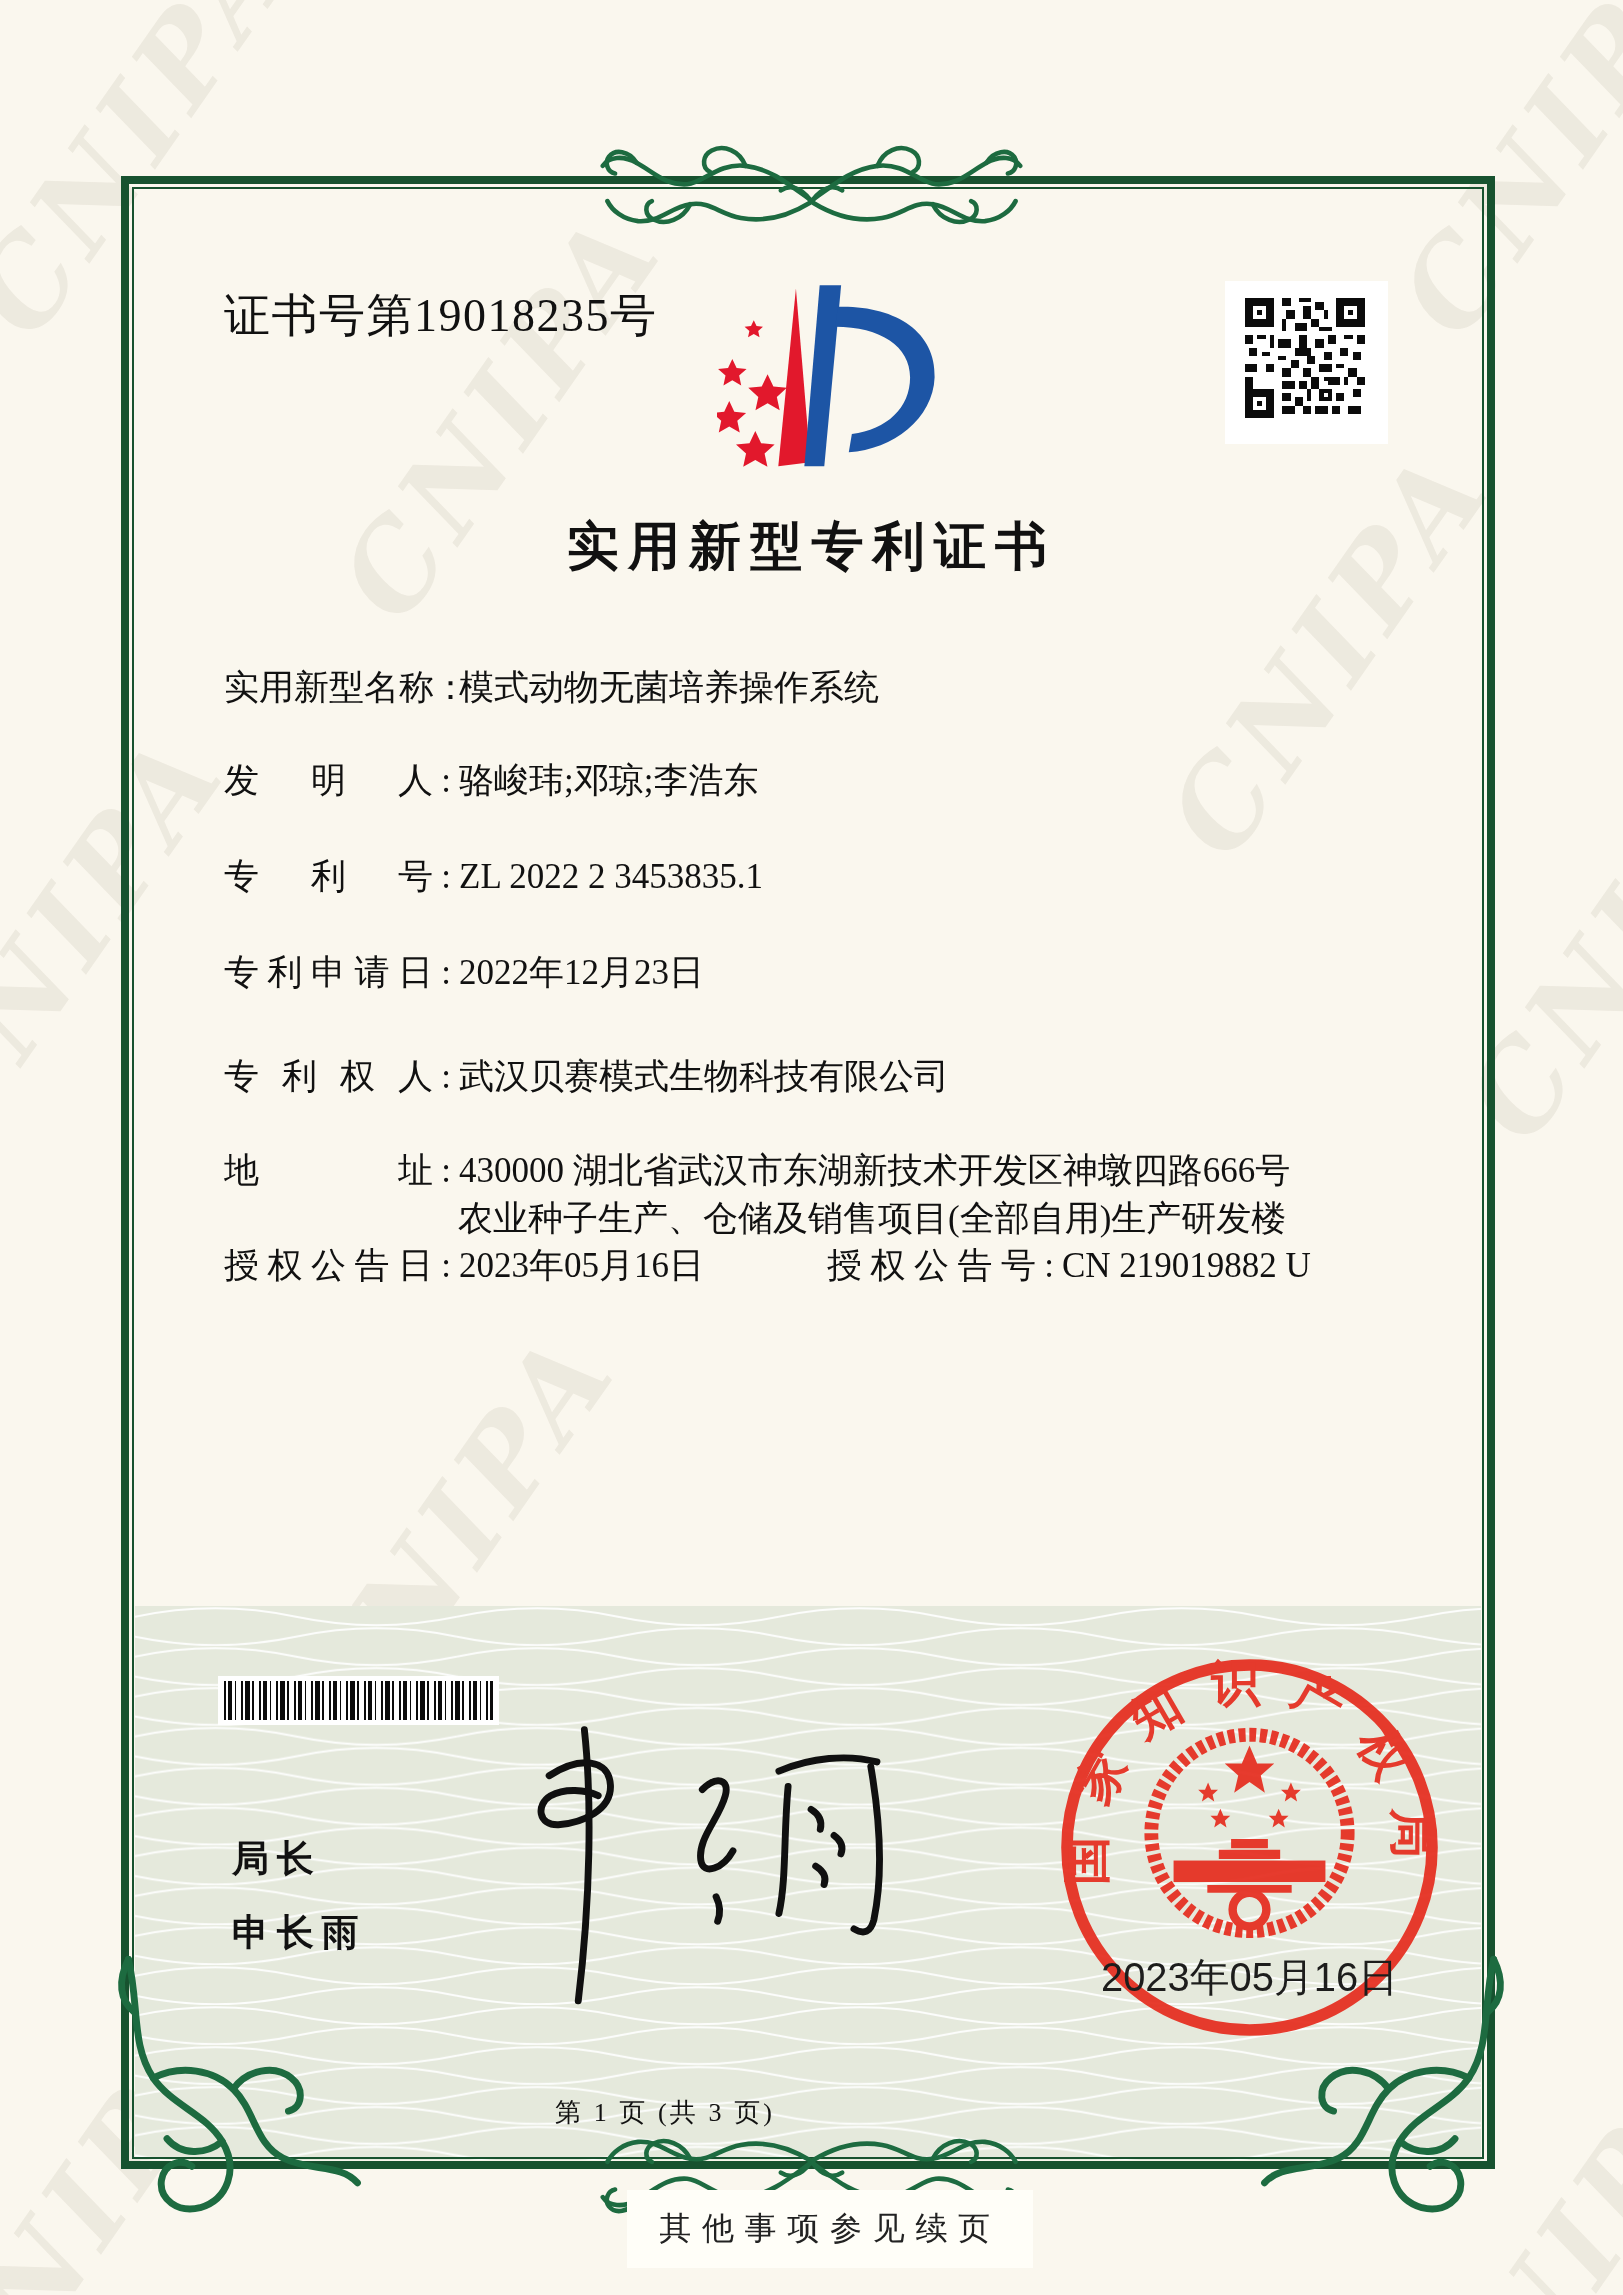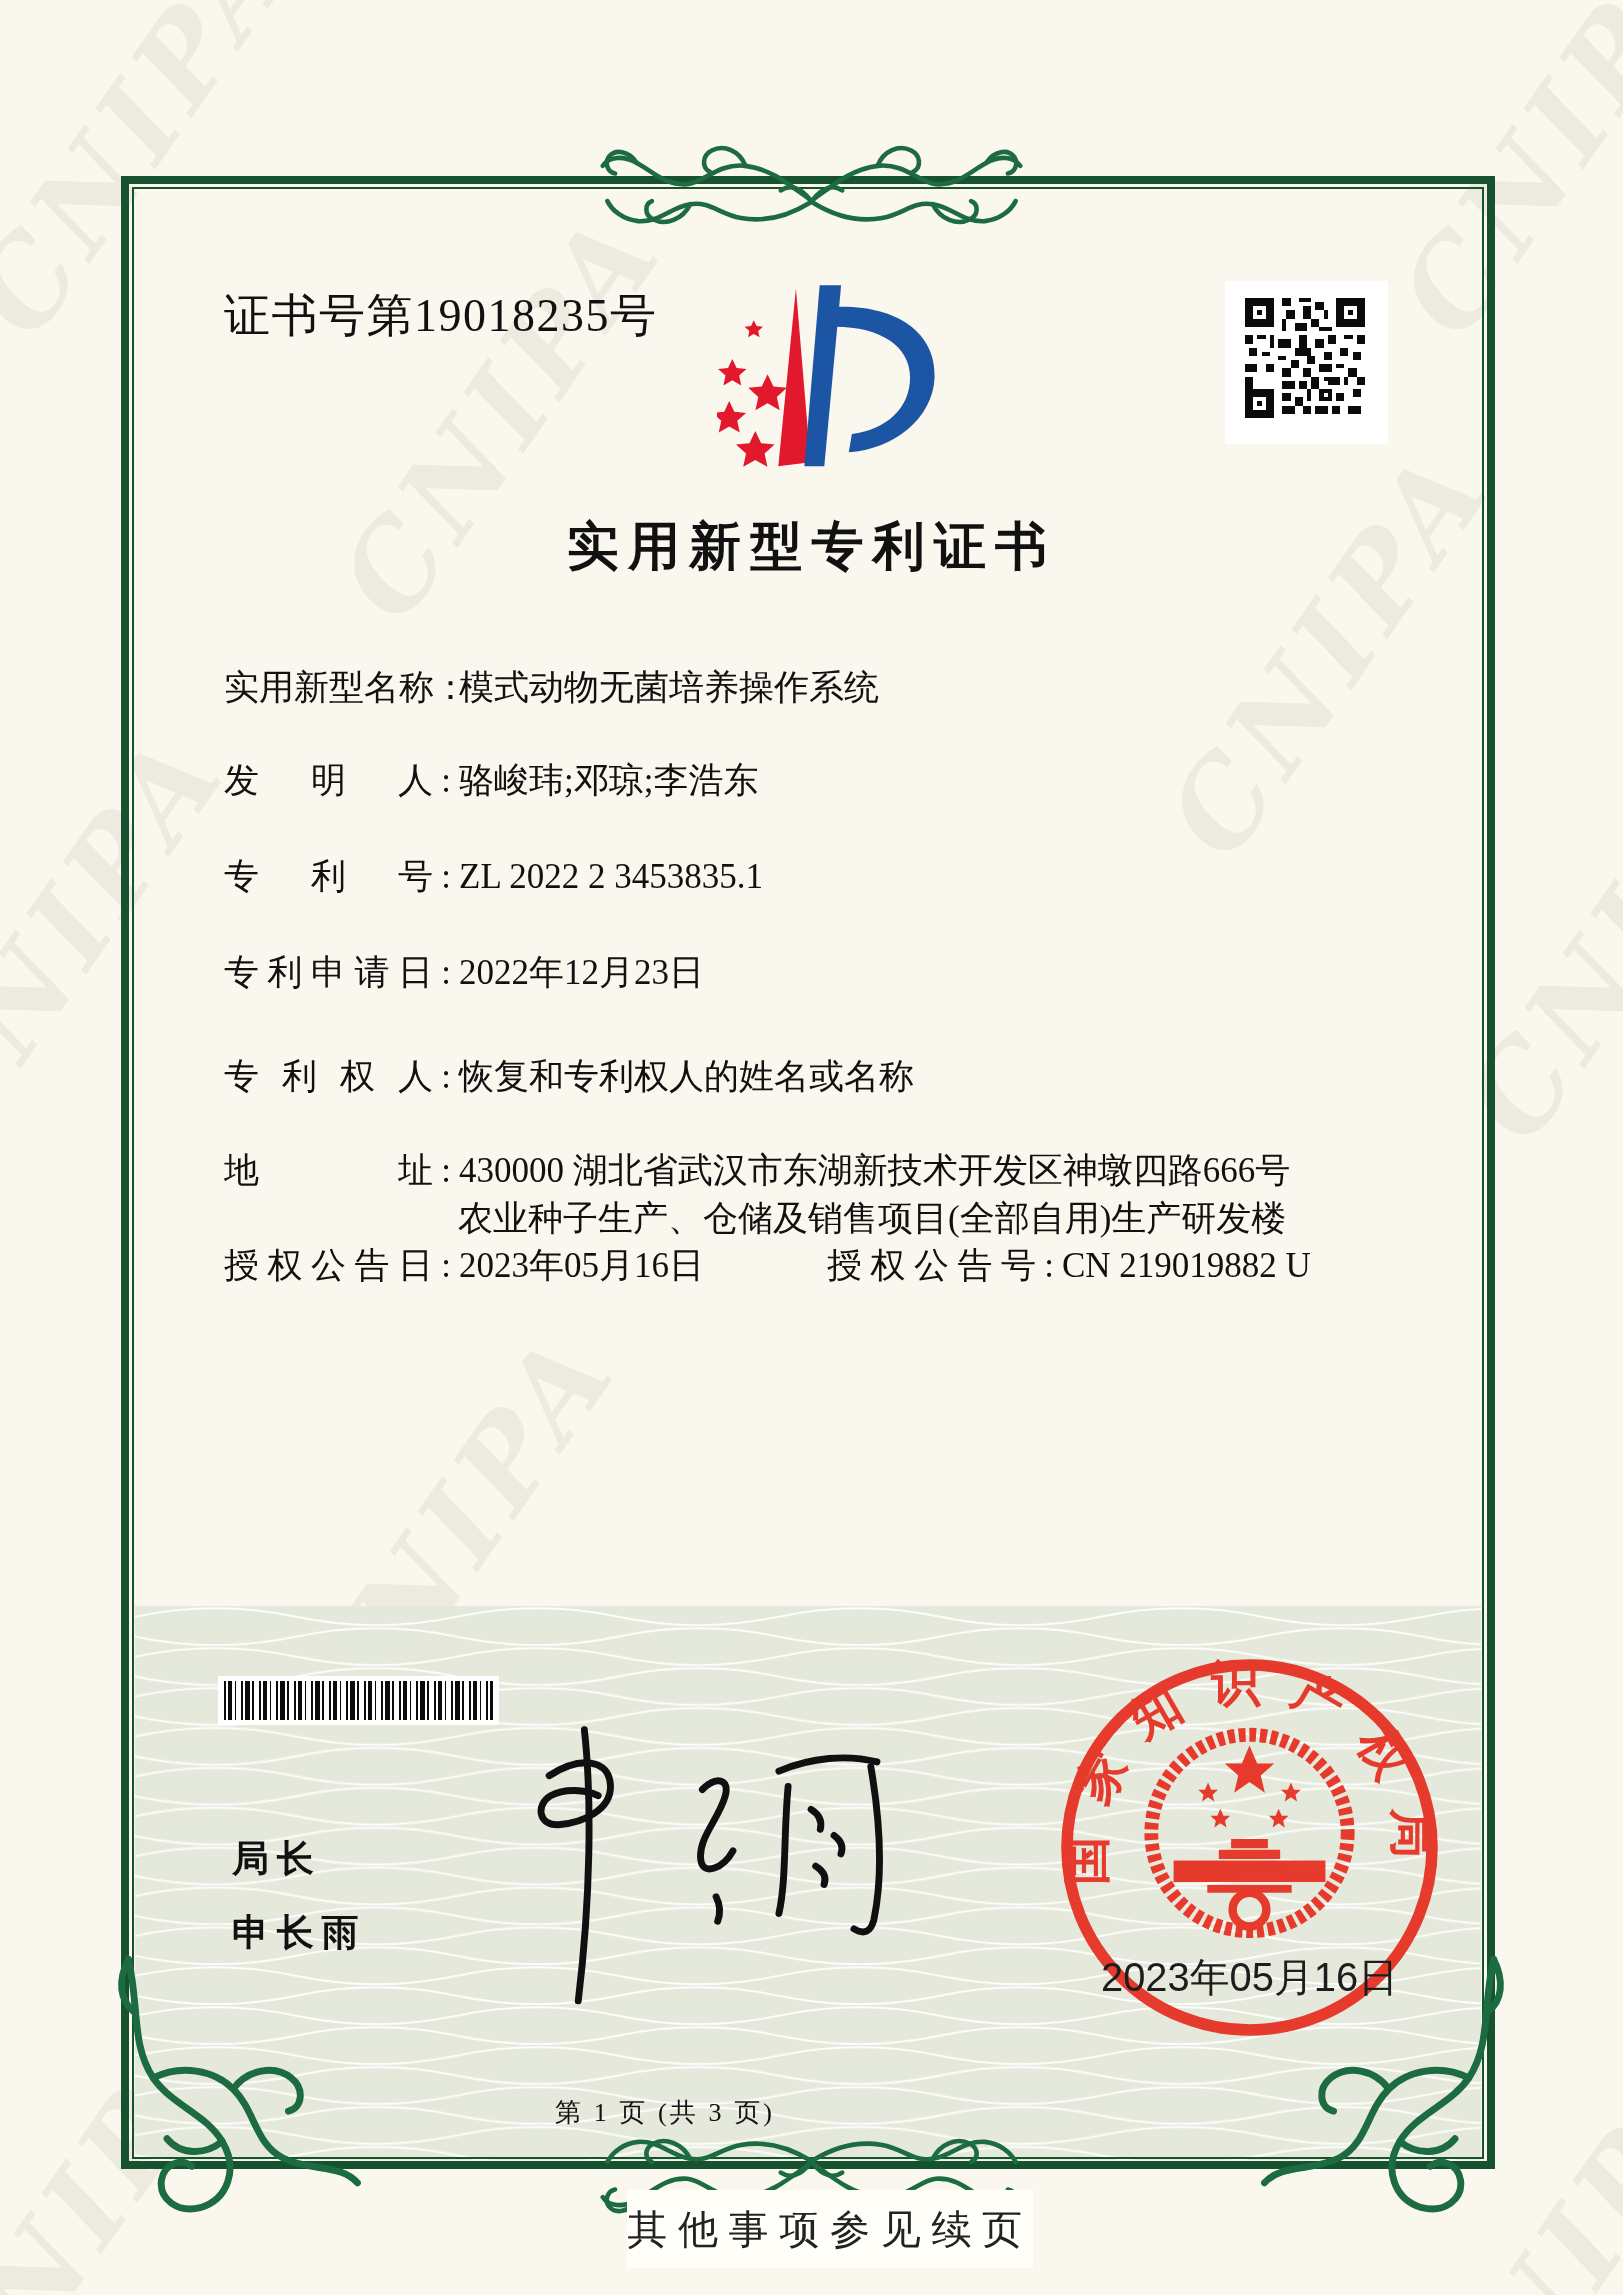--- a/index.html
+++ b/index.html
@@ -60,21 +60,21 @@
   .sig{position:absolute;left:457px;top:1716px;width:483px;height:314px;}
 
   
   .seal{position:absolute;left:1057px;top:1655px;width:385px;height:385px;opacity:0.94;}
 
   
   .pagefoot{position:absolute;left:0;top:2095px;width:1330px;text-align:center;
             font-size:26px;letter-spacing:3.1px;}
   .strip{position:absolute;left:627px;top:2190px;width:406px;height:78px;background:#fffef8;}
   .strip-text{width:100%;height:100%;display:flex;align-items:center;justify-content:center;
-            font-size:40px;letter-spacing:10.7px;color:#222;}
+            font-size:32px;letter-spacing:10.7px;color:#222;}
 
   .flourish{position:absolute;pointer-events:none;}
 </style>
 </head>
 <body>
 
 <div class="page">
 
   <span class="wm" style="left:0px;top:253px;">CNIPA</span>
   <span class="wm" style="left:1428px;top:253px;">CNIPA</span>
@@ -199,21 +199,21 @@
       <span class="fvalue">ZL 2022 2 3453835.1</span>
   </div>
   <div class="row" style="top:949px">
     <span class="flabel">专利申请日</span>
       <span class="fcolon">:</span>
       <span class="fvalue">2022年12月23日</span>
   </div>
   <div class="row" style="top:1053px">
     <span class="flabel">专利权人</span>
       <span class="fcolon">:</span>
-      <span class="fvalue">恢复和专利权人的姓名或名称</span>
+      <span class="fvalue">武汉贝赛模式生物科技有限公司</span>
   </div>
   <div class="row" style="top:1147px">
     <span class="flabel">地址</span>
       <span class="fcolon">:</span>
       <span class="fvalue">430000 湖北省武汉市东湖新技术开发区神墩四路666号</span>
   </div>
   <div class="addr2" style="top:1195px">农业种子生产、仓储及销售项目(全部自用)生产研发楼</div>
 
   <div class="row" style="top:1242px">
     <span class="flabel">授权公告日</span>

